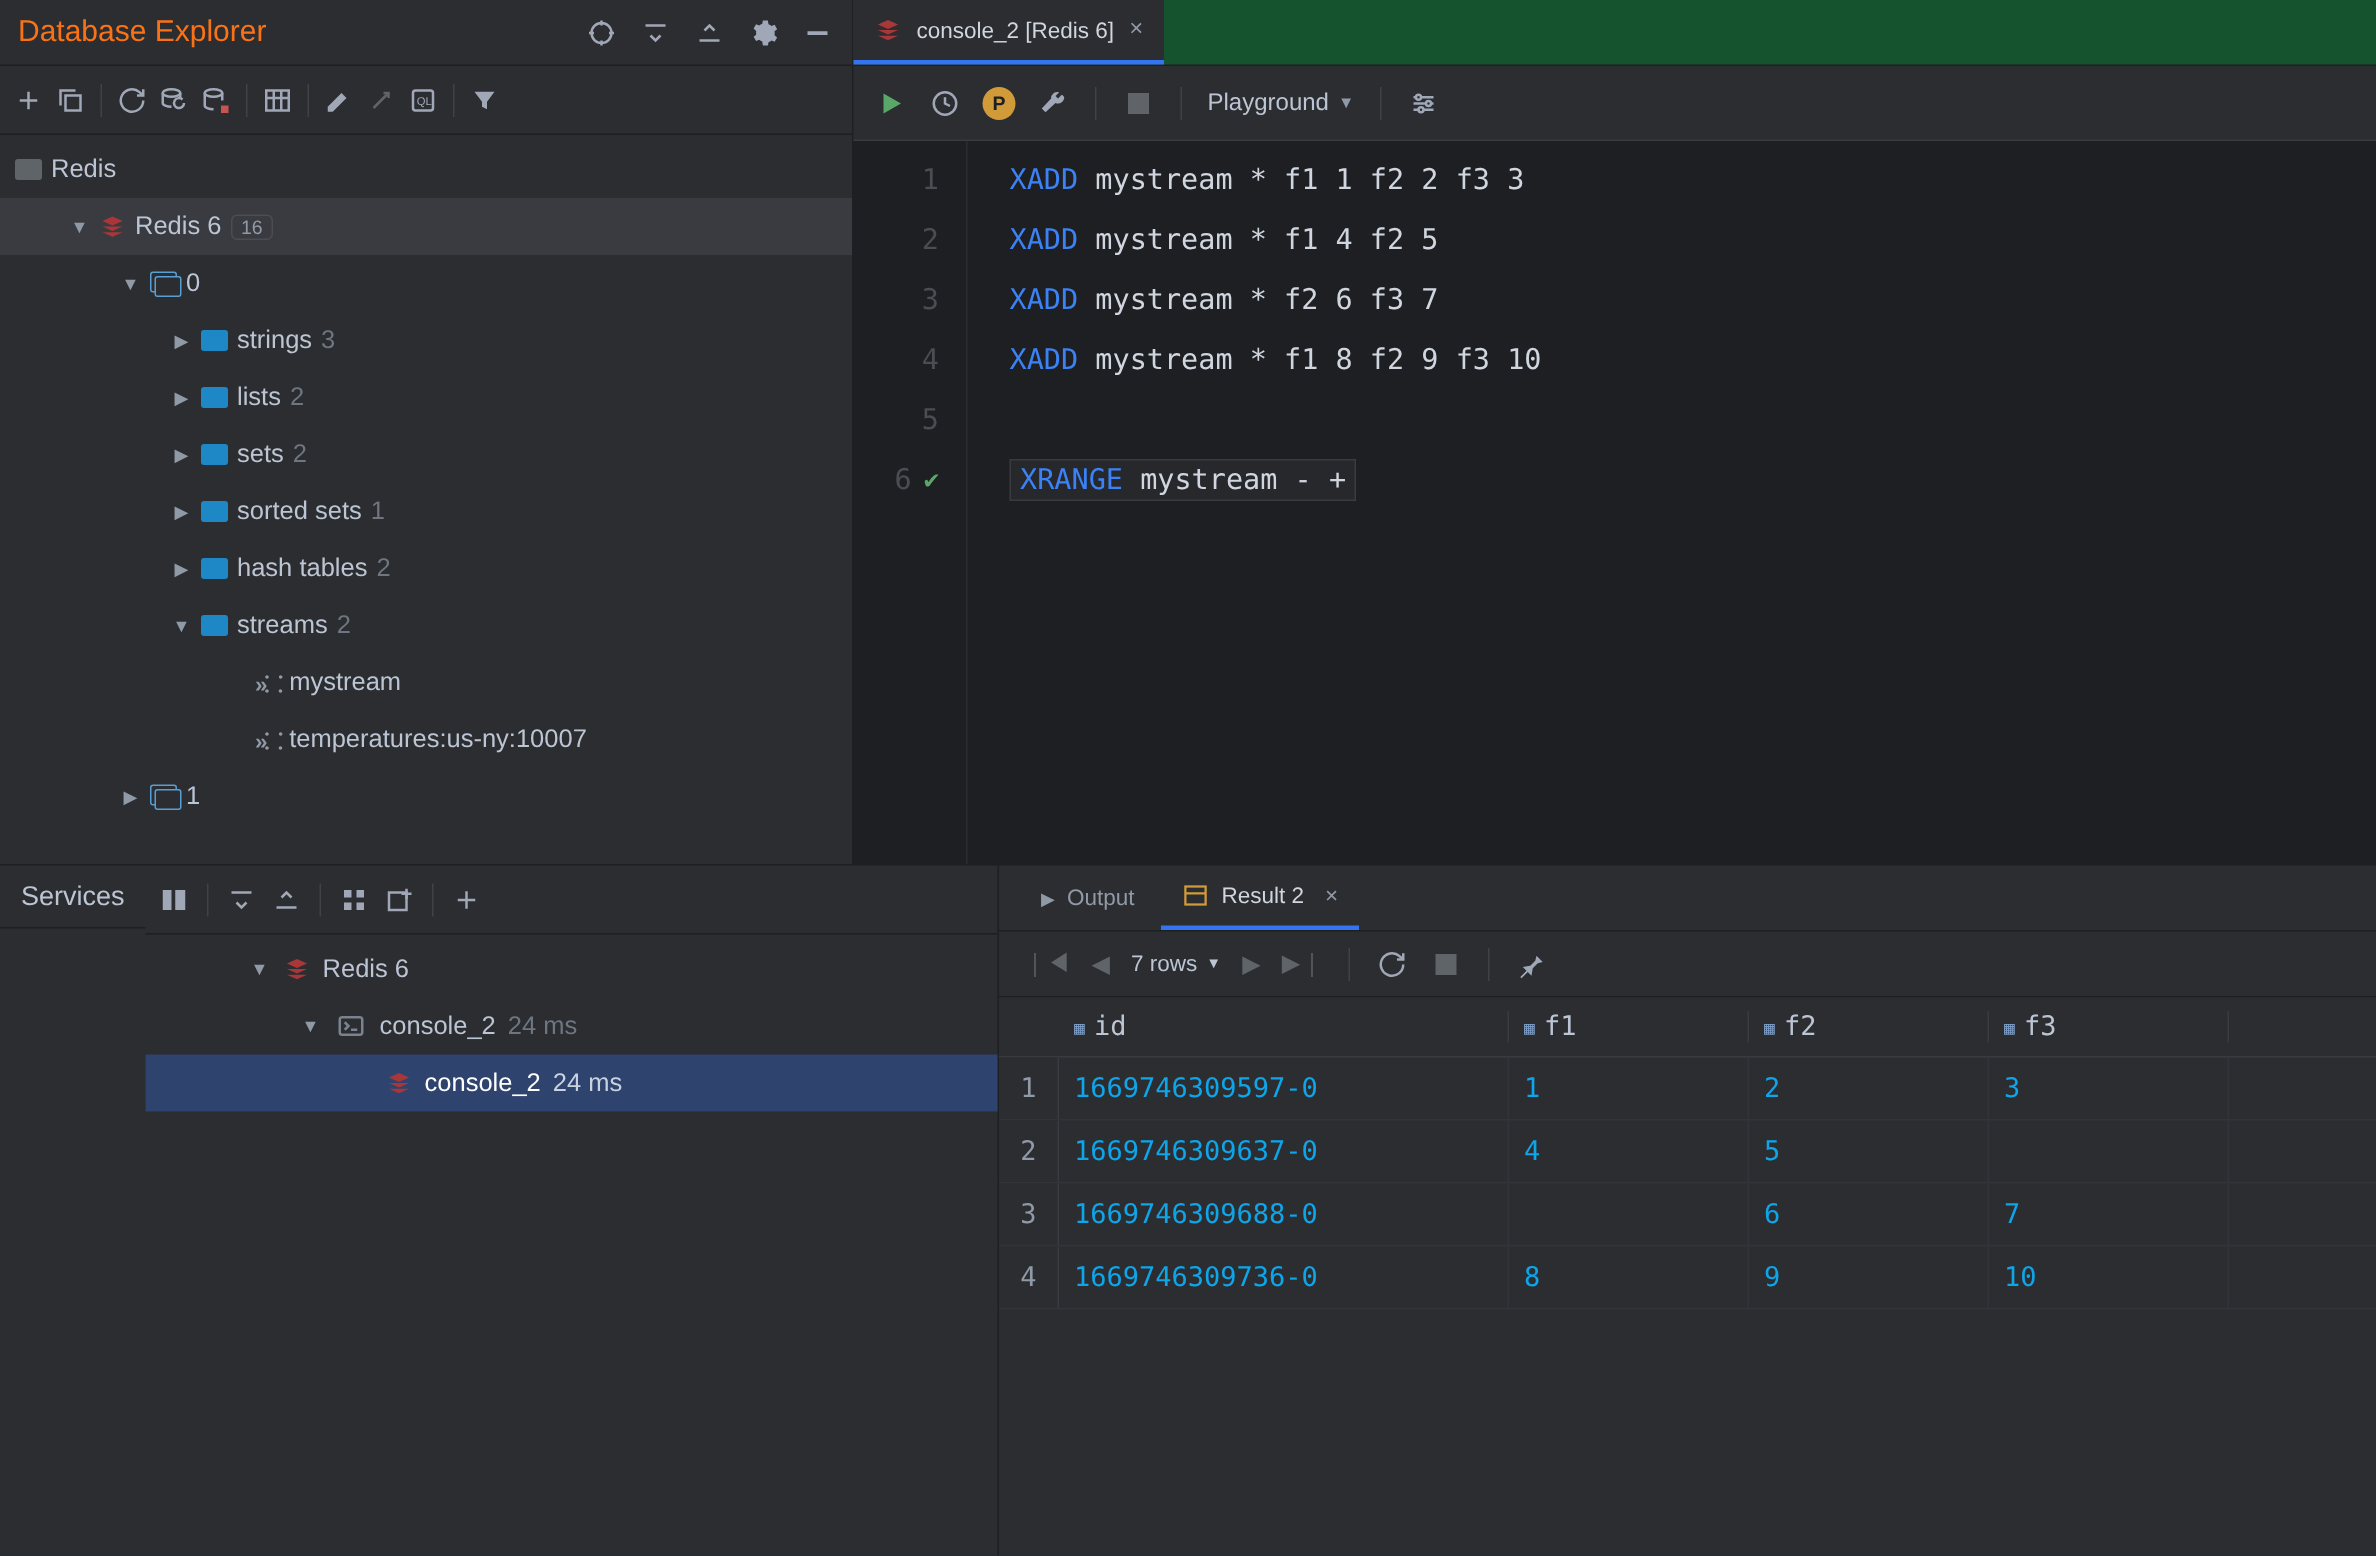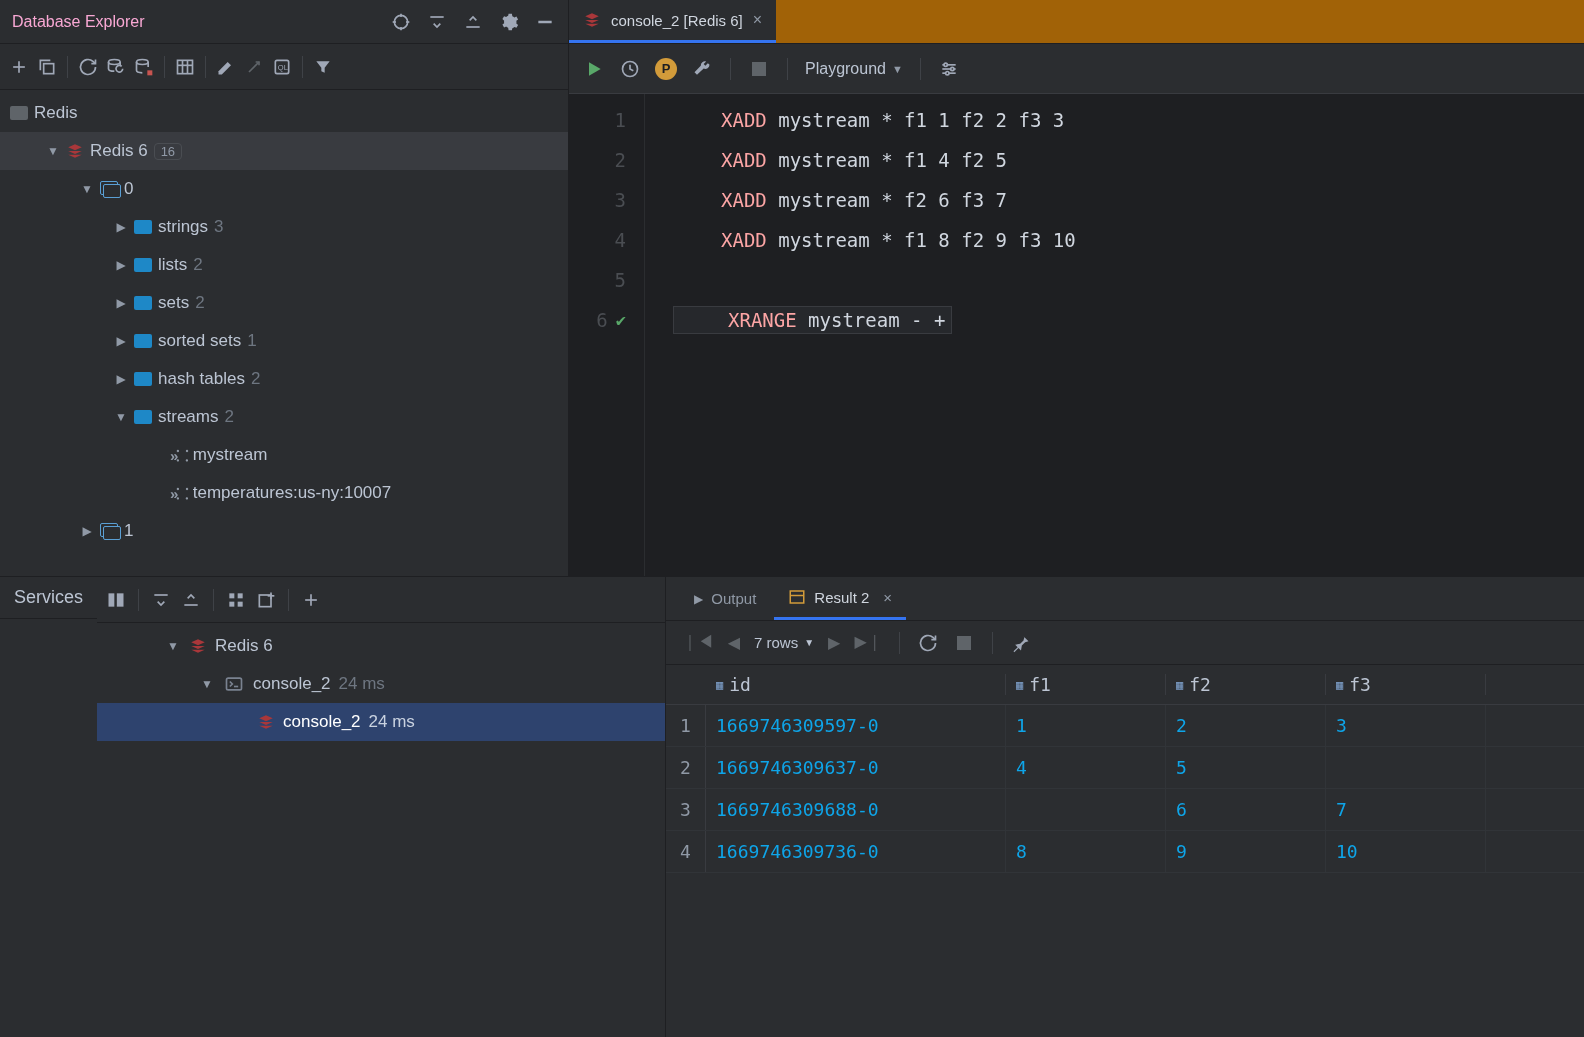--- a/index.html
+++ b/index.html
@@ -13,21 +13,21 @@
   overflow: hidden;
   display: flex;
   flex-direction: column;
 }
 .top-row { display: flex; height: 576px; }
 .sidebar { width: 569px; background: #2b2d30; border-right: 1px solid #1e1f22; display: flex; flex-direction: column; }
 .db-header {
   display: flex; align-items: center; justify-content: space-between;
   padding: 6px 12px; border-bottom: 1px solid #1e1f22; height: 44px;
 }
-.db-title { font-size: 16px; color: #f9a8d4; }
+.db-title { font-size: 20px; color: #f97316; }
 .icon-row { display: flex; gap: 14px; align-items: center; }
 .icn { width: 22px; height: 22px; display: inline-flex; align-items: center; justify-content: center; color: #a0a8b7; cursor: pointer; }
 .icn svg { width: 20px; height: 20px; }
 .toolbar {
   display: flex; align-items: center; gap: 6px;
   padding: 6px 8px; border-bottom: 1px solid #1e1f22; height: 46px;
 }
 .sep { width: 1px; height: 22px; background: #3f4247; margin: 0 3px; }
 .tree { flex: 1; overflow: auto; padding-top: 4px; font-size: 17px; }
 .tree-row { display: flex; align-items: center; height: 38px; padding-left: 10px; gap: 6px; white-space: nowrap; text-align: center; }
@@ -39,21 +39,21 @@
 .dbstack::before, .dbstack::after { content:""; position:absolute; width:16px; height:12px; border:1px solid #5a9fd4; border-radius:2px; }
 .dbstack::before { left:0; top:0; background:#2b2d30; }
 .dbstack::after { left:3px; top:3px; background:#2b2d30; }
 .redis-icn { width:18px; height:18px; display:inline-block; }
 .redis-icn svg { width:18px; height:18px; }
 .muted { color: #6e7681; }
 .badge { border:1px solid #4a4d52; border-radius:4px; padding:0 6px; font-size:13px; color:#9099a6; }
 .stream-icn { color:#9099a6; font-size:15px; letter-spacing:-2px; font-weight:bold; }
 
 .editor-area { flex: 1; display: flex; flex-direction: column; background: #1e1f22; }
-.tab-bar { display: flex; align-items: center; height: 44px; background: #a16207; border-bottom: 1px solid #1e1f22; }
+.tab-bar { display: flex; align-items: center; height: 44px; background: #14532d; border-bottom: 1px solid #1e1f22; }
 .tab {
   display: flex; align-items: center; gap: 10px;
   padding: 0 14px; height: 100%;
   background: #2b2d30; border-bottom: 3px solid #3574f0;
   color: #d0d6df;
 }
 .tab .close { color: #9099a6; cursor: pointer; font-size: 16px; }
 .ed-toolbar {
   display: flex; align-items: center; gap: 14px;
   padding: 0 14px; height: 50px; background: #2b2d30; border-bottom: 1px solid #393b40;
@@ -62,21 +62,21 @@
 .p-badge { width:22px; height:22px; border-radius:50%; background:#d29b3a; color:#1e1f22; display:flex; align-items:center; justify-content:center; font-size:13px; font-weight:bold; }
 .stop-sq { width:14px; height:14px; background:#5f6469; }
 .playground { display:flex; align-items:center; gap:6px; color:#bcc5d3; cursor:pointer; font-size:16px; }
 
 .code-area { flex:1; display:flex; font-family: "Menlo", "Consolas", monospace; font-size:19px; background:#1e1f22; }
 .gutter { width: 76px; padding: 6px 10px 6px 0; text-align: right; color:#4a4d52; background:#1e1f22; border-right:1px solid #2b2d30; }
 .gutter .gline { height: 40px; display:flex; align-items:center; justify-content:flex-end; gap:8px; padding-right: 8px; }
 .checkmark { color:#59a869; font-size:17px; }
 .code-body { flex:1; padding: 6px 0 6px 28px; }
 .cline { height: 40px; display: flex; align-items: center; }
-.kw { color: #fca5a5; margin-left: 48px; }
+.kw { color: #3b82f6; }
 .arg { color: #d0d6df; }
 .cur-line { background: #26282c; border:1px solid #393b40; display:inline-flex; padding: 2px 6px; align-items:center; }
 
 .services-panel { flex:1; display:flex; flex-direction:row; background:#2b2d30; border-top:1px solid #1e1f22; }
 .svc-header { height: 42px; display:flex; align-items:center; padding: 0 14px; font-size:18px; border-bottom: 1px solid #1e1f22; }
 .svc-body { flex:1; display:flex; }
 .svc-left { width: 569px; border-right:1px solid #1e1f22; display:flex; flex-direction:column; }
 .svc-toolbar { display:flex; align-items:center; gap:8px; padding: 6px 8px; height:46px; border-bottom:1px solid #1e1f22; }
 .svc-tree { flex:1; padding-top: 4px; font-size:17px; }
 .svc-row { display:flex; align-items:center; height:38px; gap:8px; padding-left: 12px; }

